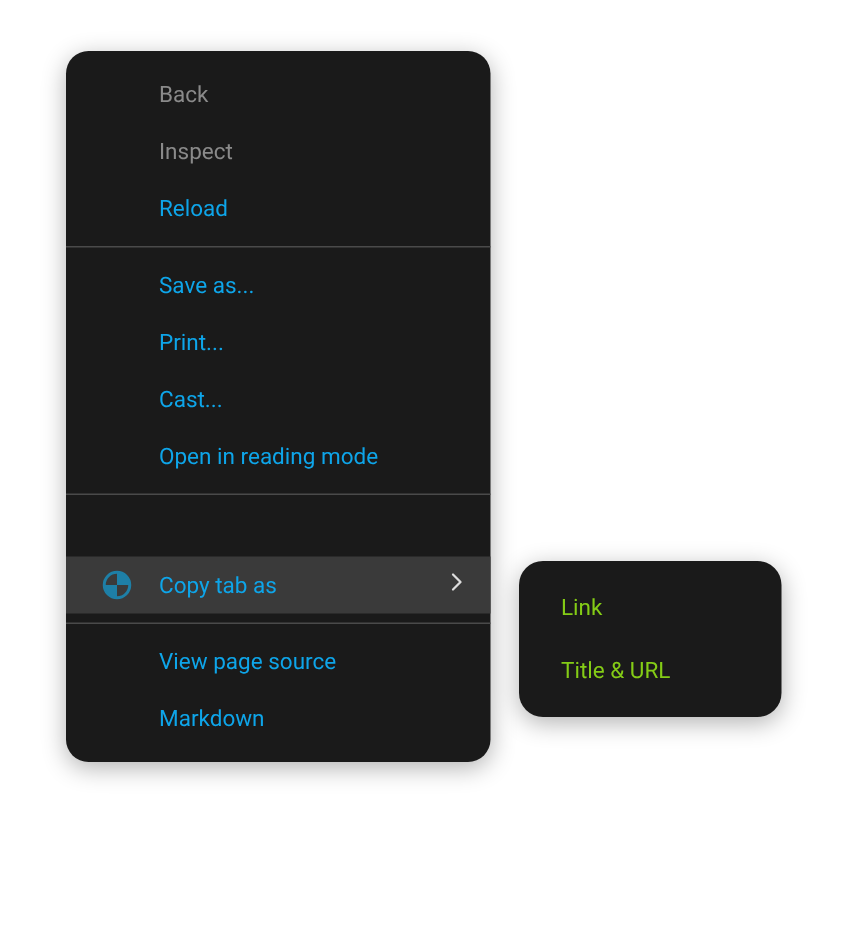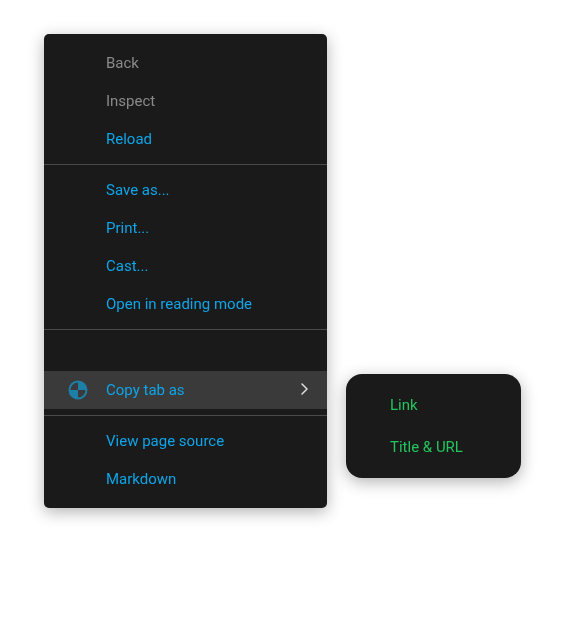--- a/index.html
+++ b/index.html
@@ -9,21 +9,21 @@
       background: #ffffff;
       font-family: -apple-system, BlinkMacSystemFont, "Segoe UI", Roboto, sans-serif;
       position: relative;
     }
     .context-menu {
       position: absolute;
       left: 44px;
       top: 34px;
       width: 283px;
       background: #1a1a1a;
-      border-radius: 5px;
+      border-radius: 15px;
       padding: 10px 0;
       box-shadow: 0 4px 16px rgba(0,0,0,0.3);
     }
     .menu-item {
       display: flex;
       align-items: center;
       padding: 10px 18px 10px 62px;
       color: #0ea5e9;
       font-size: 15px;
       cursor: pointer;
@@ -61,22 +61,22 @@
       position: absolute;
       left: 346px;
       top: 374px;
       width: 175px;
       background: #1a1a1a;
       border-radius: 16px;
       padding: 10px 0;
       box-shadow: 0 4px 16px rgba(0,0,0,0.3);
     }
     .submenu-item {
-      padding: 12px 44px;
-      color: #22c55e;
+      padding: 12px 28px;
+      color: #84cc16;
       font-size: 15px;
       cursor: pointer;
     }
   </style>
 </head>
 <body>
 
 <div class="context-menu">
   <div class="menu-item disabled">
     <span>Back</span>

